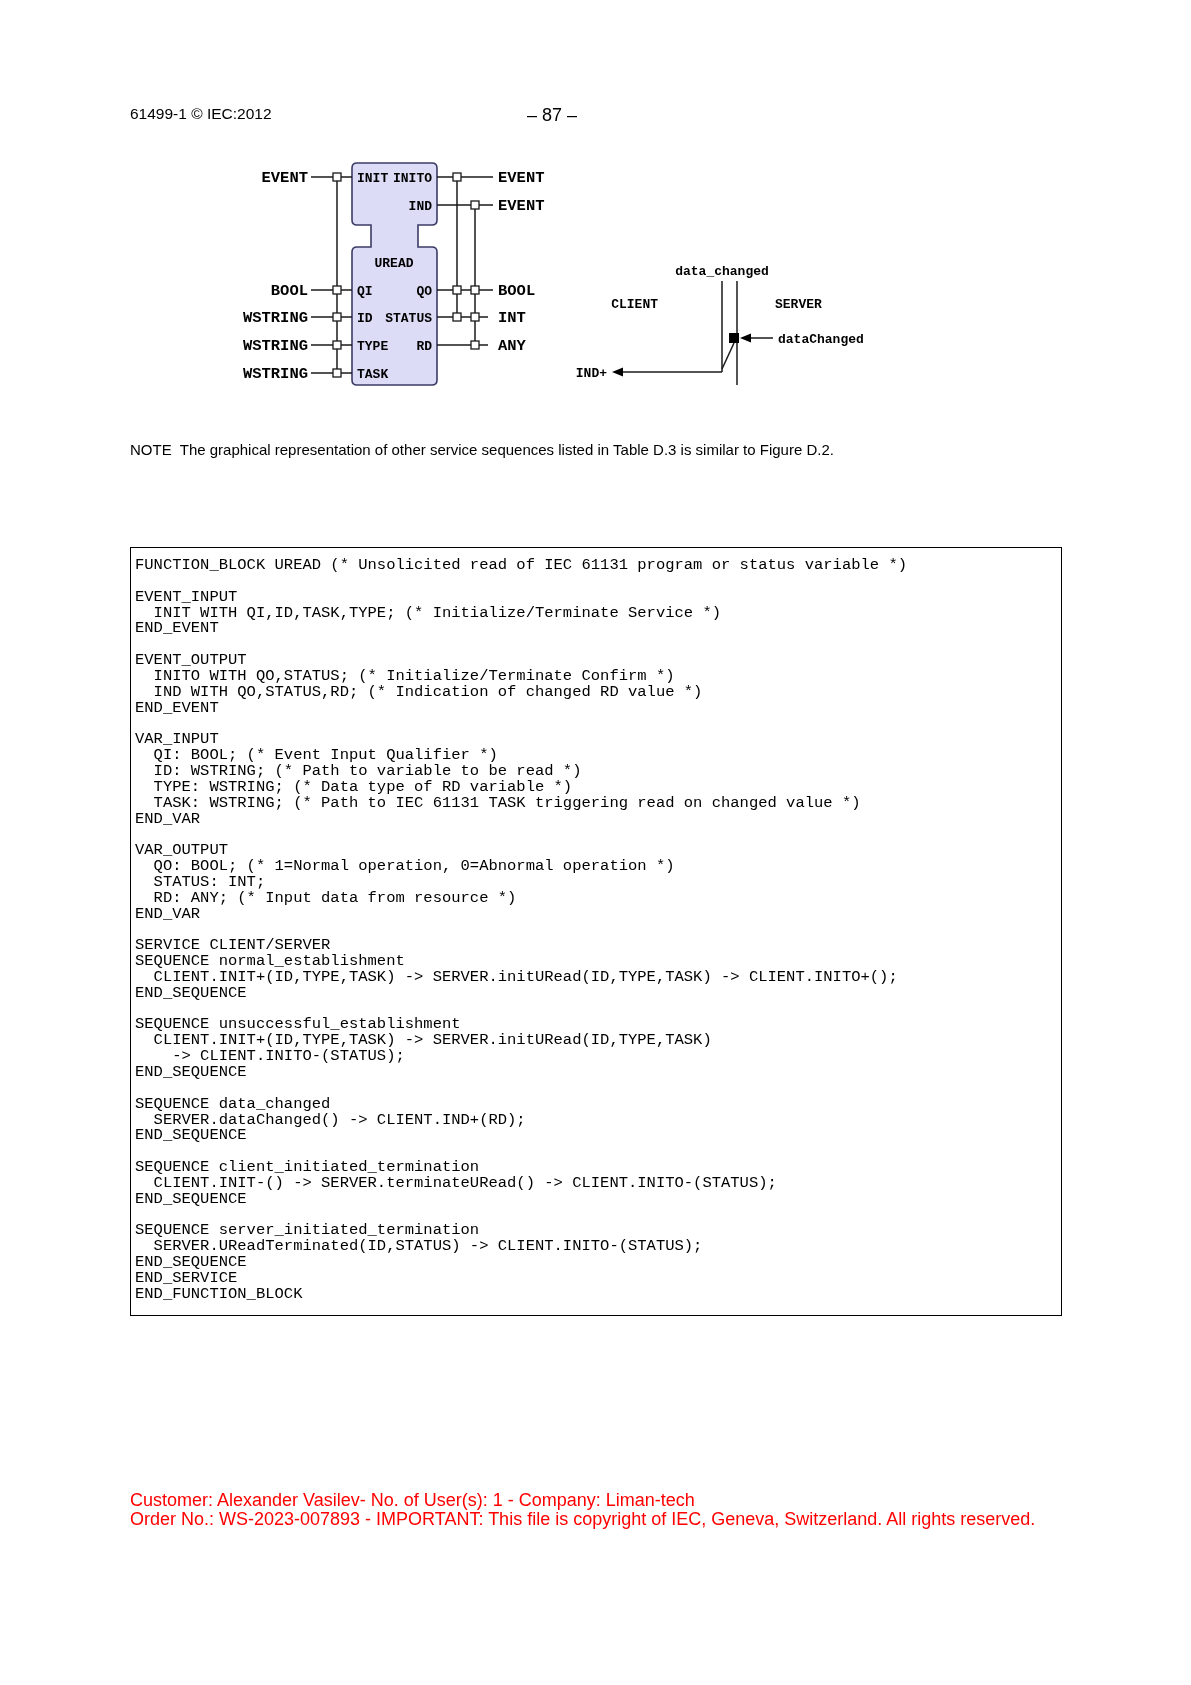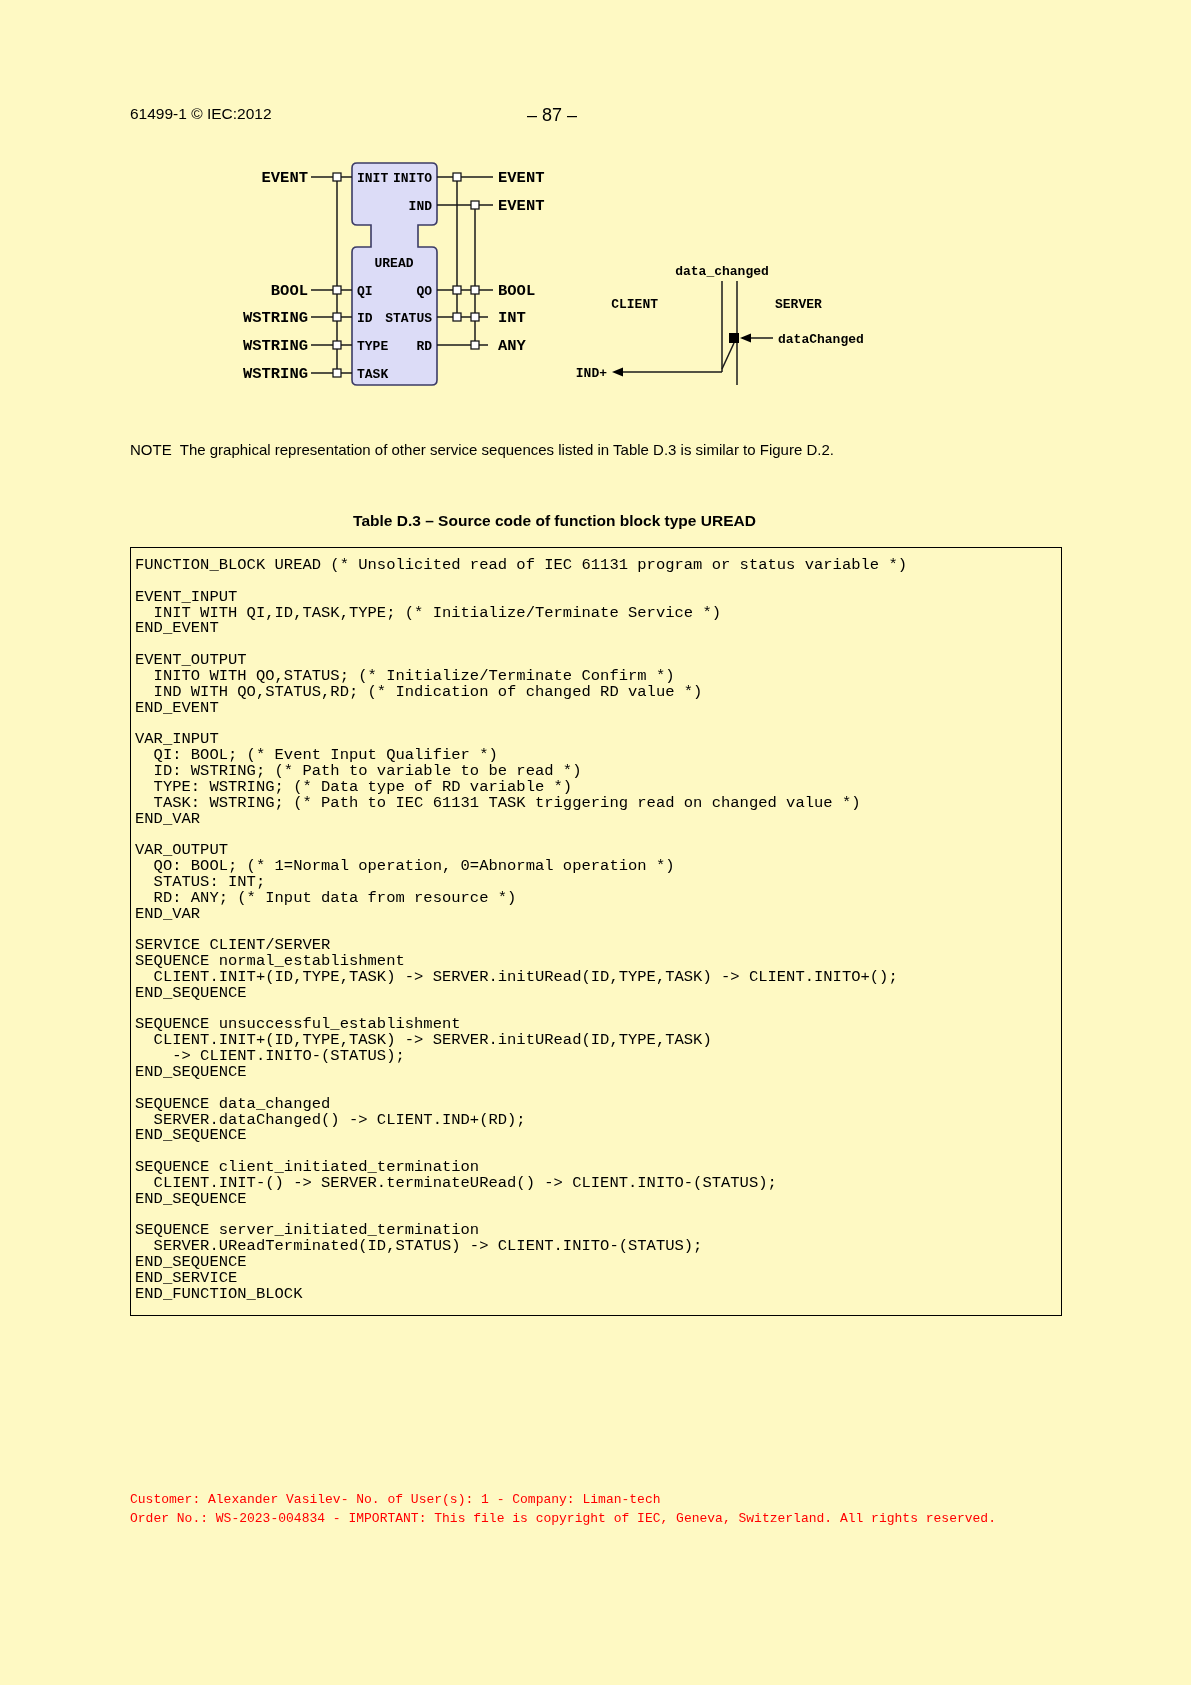--- a/index.html
+++ b/index.html
@@ -1,19 +1,19 @@
 <!DOCTYPE html>
 <html><head>
 <meta charset="utf-8">
 <style>
   html,body{margin:0;padding:0;background:#9e9e9e;}
   .page{
     position:relative;
     width:1191px;height:1685px;
-    background:#fef9c3;
+    background:#ffffff;
     font-family:"Liberation Sans",sans-serif;
     color:#000;
     overflow:hidden;
     margin:0 auto;
   }
   .hdr-left{position:absolute;left:130px;top:105px;font-size:15.5px;}
   .hdr-center{position:absolute;left:527px;top:105px;font-size:18px;}
   .fig-svg{position:absolute;left:130px;top:155px;}
   .note{position:absolute;left:130px;top:426px;font-size:15px;white-space:pre-wrap;width:900px;}
   .caption{position:absolute;left:130px;width:849px;text-align:center;font-weight:bold;font-size:15.5px;}
@@ -22,21 +22,21 @@
   .code-box{
     position:absolute;left:130px;top:547px;width:932px;height:769px;
     border:1px solid #000;box-sizing:border-box;
     padding:10px 4px;margin:0;
     font-family:"Liberation Mono",monospace;
     font-size:15.5px;line-height:15.85px;
     white-space:pre;overflow:hidden;
   }
   .footer{
     position:absolute;left:130px;top:1491px;
-    font-size:13px;line-height:18.5px;color:#ff0000;font-family:Liberation Mono, monospace;
+    font-size:18px;line-height:18.5px;color:#ff0000;
   }
   .blk-txt{font-family:"Liberation Mono",monospace;font-weight:bold;font-size:13px;fill:#000;}
   .lbl-txt{font-family:"Liberation Mono",monospace;font-weight:bold;font-size:15.5px;fill:#000;}
   .seq-txt{font-family:"Liberation Mono",monospace;font-weight:bold;font-size:13px;fill:#000;}
   .wire{stroke:#1a1a1a;stroke-width:1.5;fill:none;}
   .sq{fill:#ffffff;stroke:#1a1a1a;stroke-width:1.3;}
 </style>
 </head>
 <body>
 
@@ -128,21 +128,20 @@
 
     <g>
       <line class="wire" x1="592" y1="217" x2="486" y2="217"></line>
       <polygon points="482,217 493,212.5 493,221.5" fill="#000"></polygon>
     </g>
     <text class="seq-txt" x="477" y="222" text-anchor="end">IND+</text>
   </svg>
 
   <p class="note">NOTE  The graphical representation of other service sequences listed in Table D.3 is similar to Figure D.2.</p>
 
-  <div class="caption tbl-caption">Table D.3 – Source code of function block type UREAD</div>
 
   <pre class="code-box">FUNCTION_BLOCK UREAD (* Unsolicited read of IEC 61131 program or status variable *)
 
 EVENT_INPUT
   INIT WITH QI,ID,TASK,TYPE; (* Initialize/Terminate Service *)
 END_EVENT
 
 EVENT_OUTPUT
   INITO WITH QO,STATUS; (* Initialize/Terminate Confirm *)
   IND WITH QO,STATUS,RD; (* Indication of changed RD value *)
@@ -180,16 +179,16 @@
 END_SEQUENCE
 
 SEQUENCE server_initiated_termination
   SERVER.UReadTerminated(ID,STATUS) -&gt; CLIENT.INITO-(STATUS);
 END_SEQUENCE
 END_SERVICE
 END_FUNCTION_BLOCK</pre>
 
   <div class="footer">
     <div>Customer: Alexander Vasilev- No. of User(s): 1 - Company: Liman-tech</div>
-    <div>Order No.: WS-2023-004834 - IMPORTANT: This file is copyright of IEC, Geneva, Switzerland. All rights reserved.</div>
+    <div>Order No.: WS-2023-007893 - IMPORTANT: This file is copyright of IEC, Geneva, Switzerland. All rights reserved.</div>
   </div>
 
 </div>
 
 </body></html>

